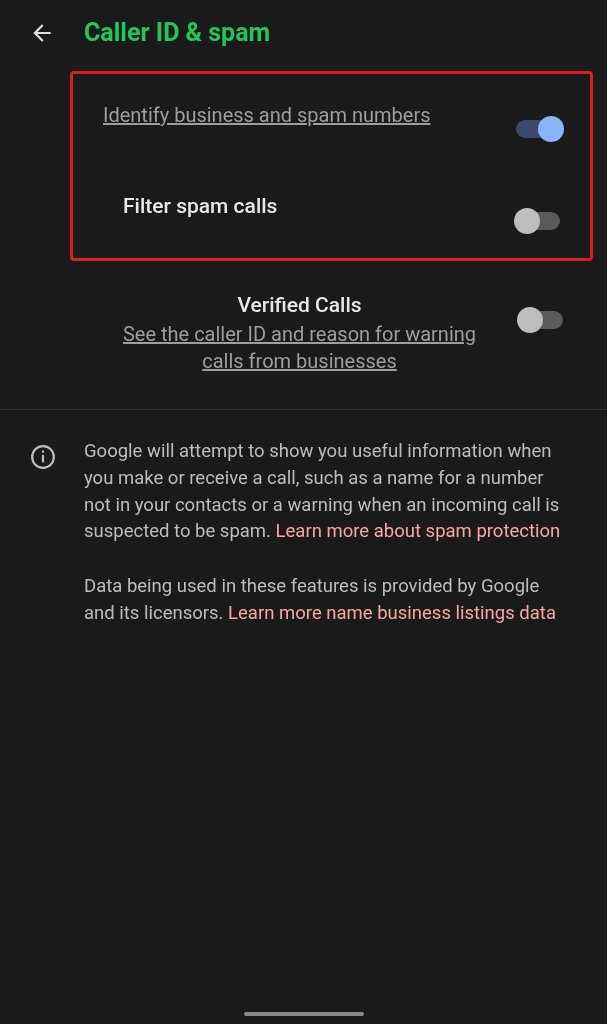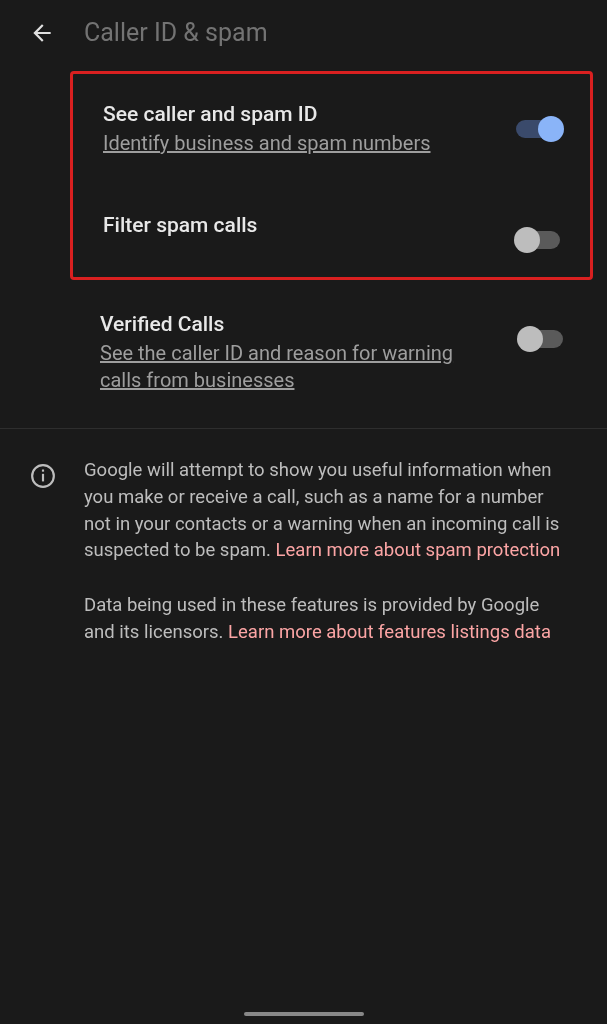--- a/index.html
+++ b/index.html
@@ -21,36 +21,36 @@
     .back-btn {
       display: flex;
       align-items: center;
       justify-content: center;
       width: 28px;
       height: 28px;
       cursor: pointer;
     }
     .title {
       font-size: 25px;
-      font-weight: 400;
-      color: #737373;
+      font-weight: 700;
+      color: #22c55e;
     }
     .highlight-box {
       border: 3px solid #d92020;
       border-radius: 4px;
       margin: 6px 14px 0 70px;
       padding: 28px 30px 28px 30px;
     }
     .setting-row {
       display: flex;
       align-items: flex-start;
       justify-content: space-between;
       gap: 20px;
     }
-    .setting-row + .setting-row { margin-top: 56px; }
+    .setting-row + .setting-row { margin-top: 56px; margin-left: 20px; }
     .setting-text { flex: 1; }
     .setting-title {
       font-size: 21px;
       font-weight: 500;
       color: #e8e8e8;
       margin-bottom: 4px;
     }
     .setting-desc {
       font-size: 20px;
       color: #9e9e9e;
@@ -76,20 +76,21 @@
       top: -4px;
     }
     .toggle.on .thumb { right: -4px; background: #8ab4f8; }
     .toggle.off .thumb { left: -2px; background: #bdbdbd; }
     .outside-setting {
       display: flex;
       align-items: flex-start;
       justify-content: space-between;
       gap: 20px;
       padding: 32px 44px 34px 100px;
+      text-align: center;
     }
     .divider {
       width: 100%;
       height: 1px;
       background: #2e2e2e;
     }
     .info-section {
       display: flex;
       gap: 28px;
       padding: 28px 36px 0 30px;
@@ -126,21 +127,20 @@
     <svg viewBox="0 0 24 24" width="26" height="26">
       <path fill="#e0e0e0" d="M20 11H7.83l5.59-5.59L12 4l-8 8 8 8 1.41-1.41L7.83 13H20z"></path>
     </svg>
   </div>
   <div class="title">Caller ID &amp; spam</div>
 </div>
 
 <div class="highlight-box">
   <div class="setting-row">
     <div class="setting-text">
-      <div class="setting-title">See caller and spam ID</div>
       <div class="setting-desc">Identify business and spam numbers</div>
     </div>
     <div class="toggle on">
       <div class="thumb"></div>
     </div>
   </div>
 
   <div class="setting-row">
     <div class="setting-text">
       <div class="setting-title">Filter spam calls</div>
@@ -167,18 +167,18 @@
   <svg class="info-icon" viewBox="0 0 24 24">
     <circle cx="12" cy="12" r="10" fill="none" stroke="#bdbdbd" stroke-width="2"></circle>
     <rect x="11" y="10" width="2" height="7" fill="#bdbdbd"></rect>
     <rect x="11" y="6" width="2" height="2" fill="#bdbdbd"></rect>
   </svg>
   <div class="info-text">
     <p>
       <span>Google will attempt to show you useful information when you make or receive a call, such as a name for a number not in your contacts or a warning when an incoming call is suspected to be spam. </span><span class="link">Learn more about spam protection</span>
     </p>
     <p>
-      <span>Data being used in these features is provided by Google and its licensors. </span><span class="link">Learn more about features listings data</span>
+      <span>Data being used in these features is provided by Google and its licensors. </span><span class="link">Learn more name business listings data</span>
     </p>
   </div>
 </div>
 
 <div class="home-indicator"></div>
 
 </body></html>

